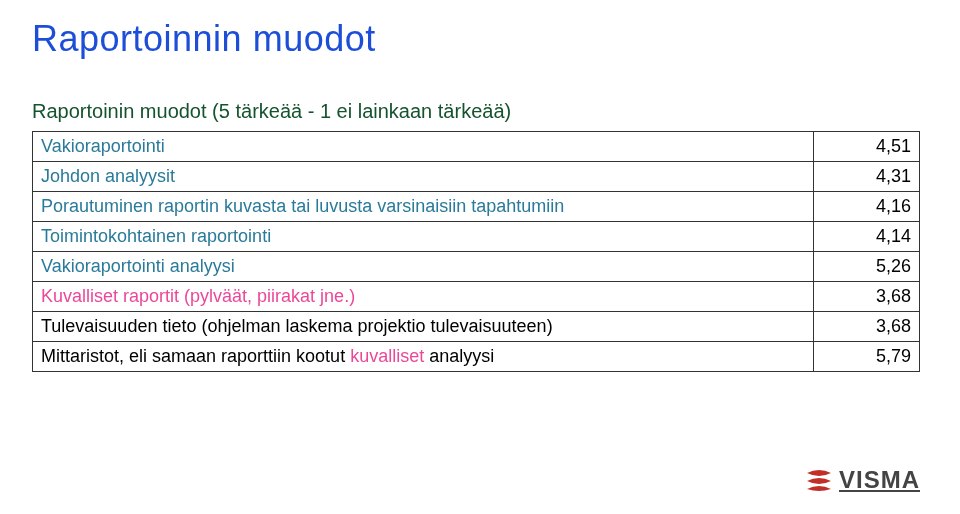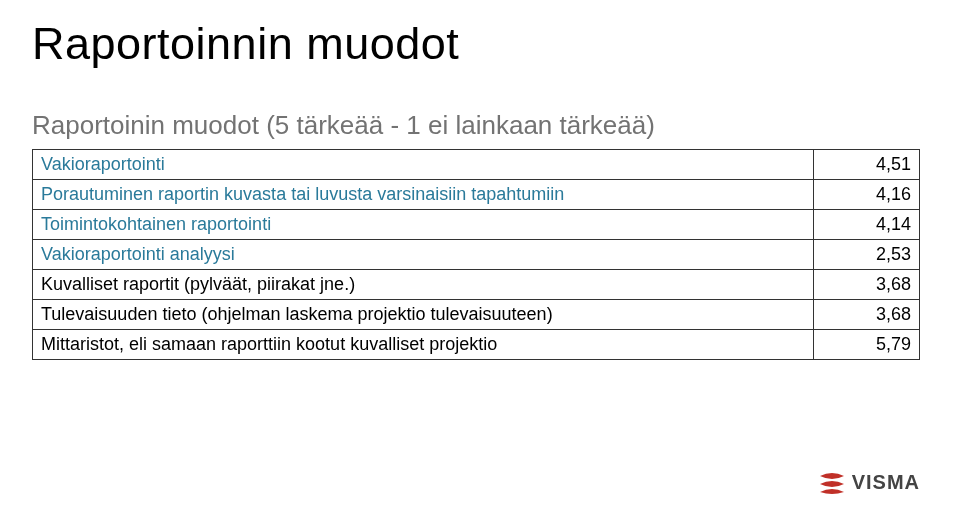--- a/index.html
+++ b/index.html
@@ -9,30 +9,30 @@
     }
     body {
       width: 960px;
       height: 514px;
       background: #ffffff;
       font-family: Arial, Helvetica, sans-serif;
       position: relative;
       padding: 18px 40px 20px 32px;
     }
     .title {
-      font-size: 45px;
+      font-size: 36px;
       font-weight: 300;
-      color: #000000;
+      color: #1d4ed8;
       letter-spacing: 0.5px;
       margin-bottom: 40px;
     }
     .subtitle {
-      font-size: 26px;
+      font-size: 20px;
       font-weight: 400;
-      color: #737373;
+      color: #14532d;
       margin-bottom: 8px;
     }
     table {
       width: 100%;
       border-collapse: collapse;
     }
     td {
       border: 1px solid #333;
       padding: 4px 8px;
       font-size: 18px;
@@ -43,81 +43,86 @@
     }
     td.value {
       width: 12%;
       text-align: right;
       white-space: nowrap;
     }
     .blue {
       color: #2a7a9a;
     }
     .red {
-      color: #000000;
+      color: #ec4899;
       text-align: right;
     }
     .black {
       color: #000;
     }
     .logo {
       position: absolute;
       bottom: 20px;
       right: 40px;
       display: flex;
       align-items: center;
       gap: 6px;
     }
     .logo-icon {
       width: 28px;
       height: 22px;
       position: relative;
     }
     .logo-text {
-      font-size: 20px;
+      font-size: 24px;
       font-weight: 700;
       color: #444;
       letter-spacing: 1px;
+      text-decoration: underline;
     }
   </style>
 </head>
 <body>
 
 <h1 class="title">Raportoinnin muodot</h1>
 
 <div class="subtitle">Raportoinin muodot (5 tärkeää - 1 ei lainkaan tärkeää)</div>
 
 <table>
   <tbody id="tbody">
       <tr>
         <td class="label"><span class="blue">Vakioraportointi</span></td>
         <td class="value black">4,51</td>
       </tr>
       <tr>
+        <td class="label"><span class="blue">Johdon analyysit</span></td>
+        <td class="value black">4,31</td>
+      </tr>
+      <tr>
         <td class="label"><span class="blue">Porautuminen raportin kuvasta tai luvusta varsinaisiin tapahtumiin</span></td>
         <td class="value black">4,16</td>
       </tr>
       <tr>
         <td class="label"><span class="blue">Toimintokohtainen raportointi</span></td>
         <td class="value black">4,14</td>
       </tr>
       <tr>
         <td class="label"><span class="blue">Vakioraportointi analyysi</span></td>
-        <td class="value black">2,53</td>
+        <td class="value black">5,26</td>
       </tr>
       <tr>
         <td class="label"><span class="red">Kuvalliset raportit (pylväät, piirakat jne.)</span></td>
         <td class="value black">3,68</td>
       </tr>
       <tr>
         <td class="label"><span class="black">Tulevaisuuden tieto (ohjelman laskema projektio tulevaisuuteen)</span></td>
         <td class="value black">3,68</td>
       </tr>
       <tr>
-        <td class="label"><span class="black">Mittaristot, eli samaan raporttiin kootut </span><span class="red">kuvalliset </span><span class="black">projektio</span></td>
+        <td class="label"><span class="black">Mittaristot, eli samaan raporttiin kootut </span><span class="red">kuvalliset </span><span class="black">analyysi</span></td>
         <td class="value black">5,79</td>
       </tr>
     </tbody>
 </table>
 
 <div class="logo">
   <span class="logo-icon">
     <svg viewBox="0 0 28 22" width="28" height="22">
       <path d="M 2 4 Q 14 -2 26 4 Q 14 10 2 4 Z" fill="#c03028"></path>
       <path d="M 2 12 Q 14 6 26 12 Q 14 18 2 12 Z" fill="#c03028"></path>

